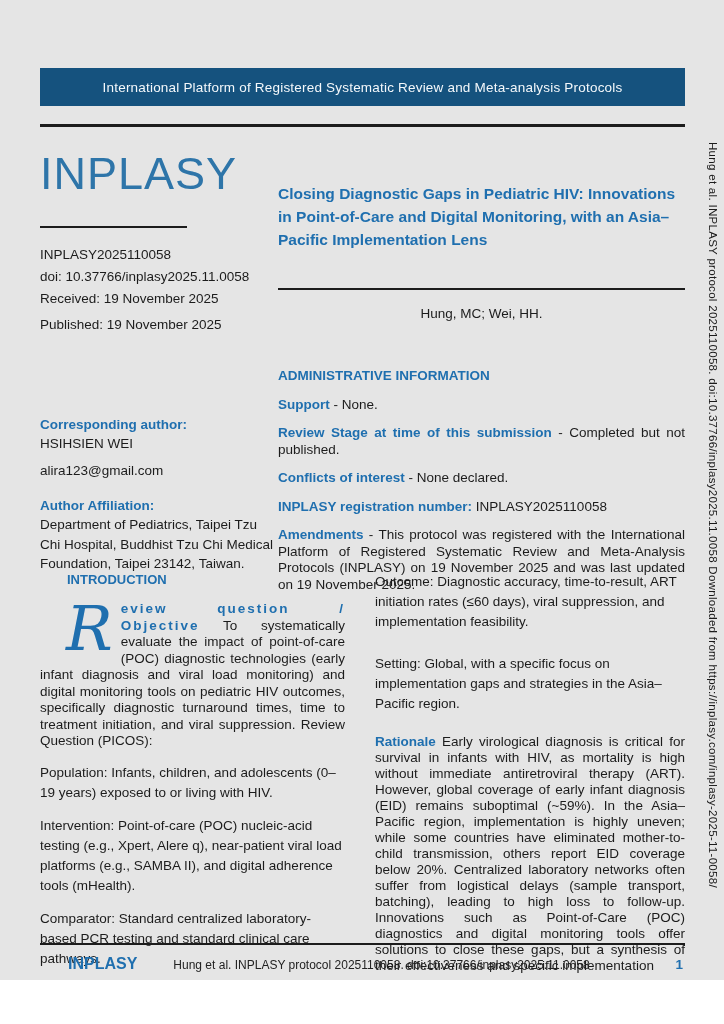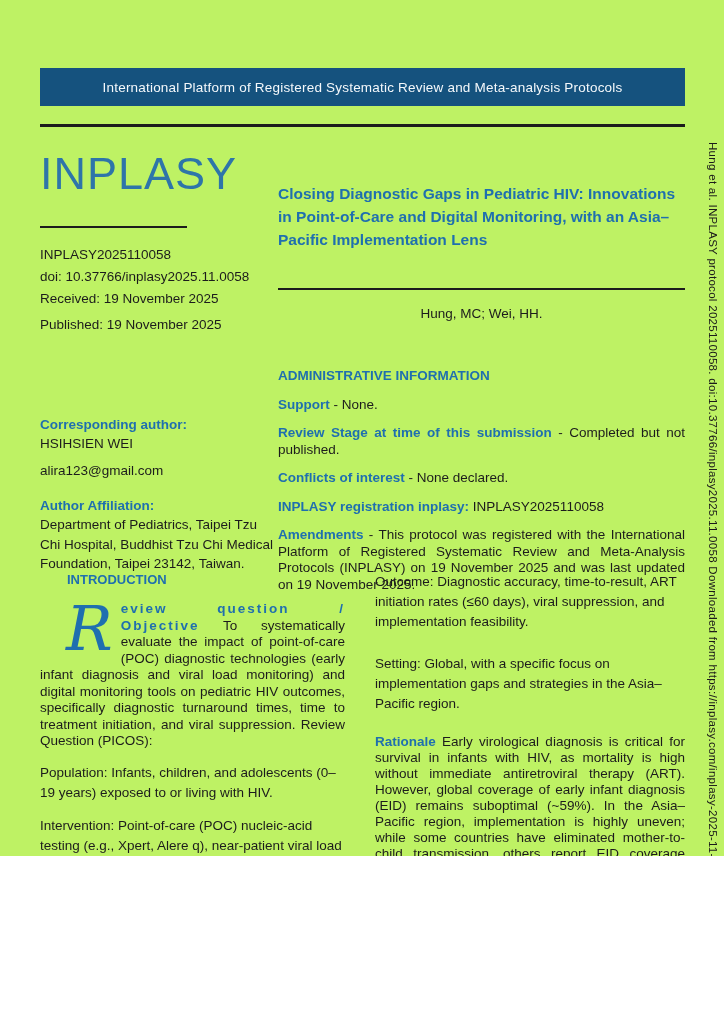--- a/index.html
+++ b/index.html
@@ -1,17 +1,17 @@
 <!DOCTYPE html>
 <html><head>
 <meta charset="utf-8">
 <style>
   html,body { margin:0; padding:0; background:#ffffff; }
   .page {
-    position:relative; width:724px; height:856px; background:#bef264;
+    position:relative; width:724px; height:980px; background:#e5e5e5;
     font-family:"Liberation Sans", sans-serif; color:#1c1c1c; overflow:hidden;
   }
   
   .banner {
     position:absolute; left:40px; top:68px; width:645px; height:38px;
     background:#15527E; color:#f4f8fb; display:flex; align-items:center; justify-content:center;
     font-size:13.5px; letter-spacing:0.2px;
   }
   .rule { background:#1c1c1c; position:absolute; }
   .rule-top { left:40px; top:124px; width:645px; height:3px; }
@@ -114,21 +114,21 @@
     </p>
     <p class="para justify">
       <span class="blue-label">Review Stage at time of this submission</span>
       <span>- Completed but not published.</span>
     </p>
     <p class="para">
       <span class="blue-label">Conflicts of interest</span>
       <span>- None declared.</span>
     </p>
     <p class="para">
-      <span class="blue-label">INPLASY registration inplasy:</span>
+      <span class="blue-label">INPLASY registration number:</span>
       <span>INPLASY2025110058</span>
     </p>
     <p class="para justify">
       <span class="blue-label">Amendments</span>
       <span>- This protocol was registered with the International Platform of Registered Systematic Review and Meta-Analysis Protocols (INPLASY) on 19 November 2025 and was last updated on 19 November 2025.</span>
     </p>
   </div>
 
   <div class="intro-left">
     <p class="section-heading">INTRODUCTION</p>

